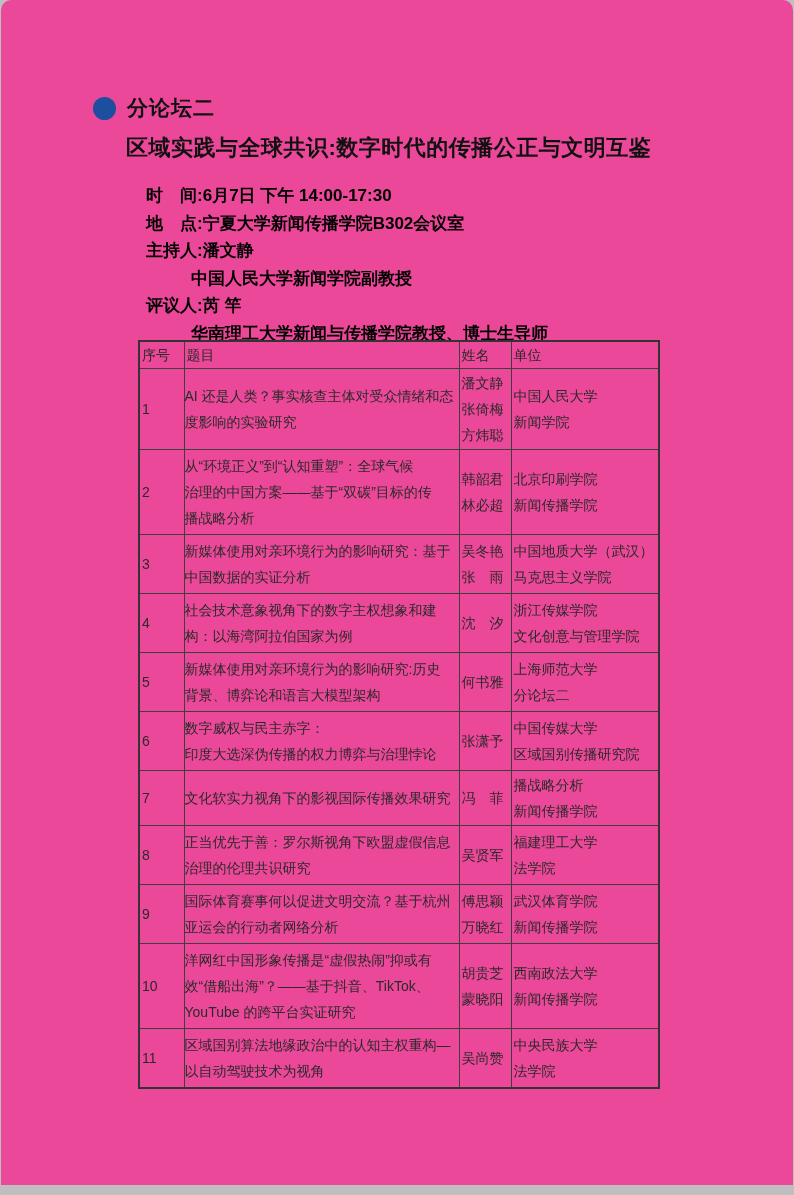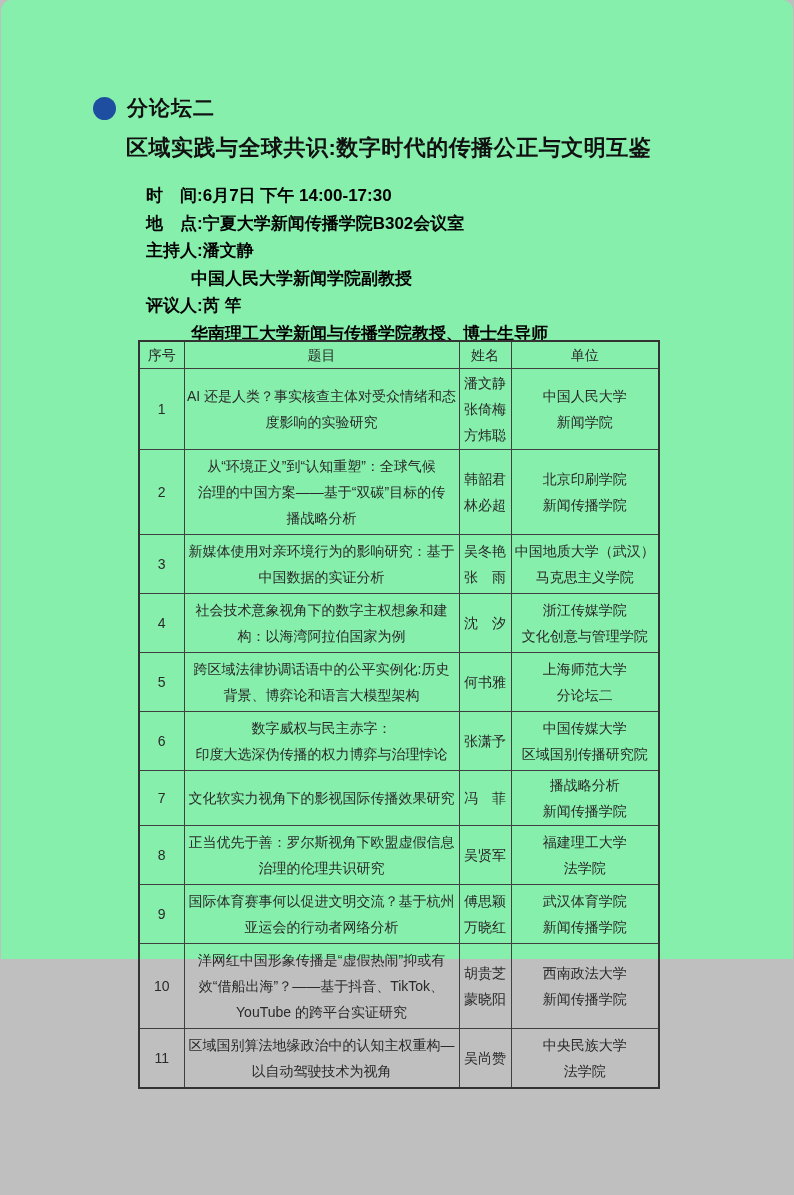--- a/index.html
+++ b/index.html
@@ -5,22 +5,22 @@
   html,body{margin:0;padding:0;}
   body{
     width:794px;height:1195px;
     background:#bfbfbf;
     position:relative;
     overflow:hidden;
     font-family:"Liberation Sans","DejaVu Sans",sans-serif;
     -webkit-font-smoothing:antialiased;
   }
   .page{
-    position:absolute;left:1px;top:0;width:792px;height:959px;
-    background:#86efac;
+    position:absolute;left:1px;top:0;width:792px;height:1185px;
+    background:#ec4899;
     border-radius:10px 10px 0 0;
   }
   
   .forum-header{
     position:absolute;left:92px;top:94px;
     display:flex;align-items:center;gap:11px;
   }
   .bullet{
     width:23px;height:23px;border-radius:50%;
     background:#1d4e9f;flex:0 0 auto;
@@ -43,21 +43,21 @@
   .info-line.indent{padding-left:65px;}
   
   table.program{
     position:absolute;left:137px;top:340px;
     width:520px;border-collapse:collapse;
     table-layout:fixed;
     font-size:14px;color:#2a2a2a;
   }
   table.program th, table.program td{
     border:1px solid #3f3f3f;
-    vertical-align:middle;text-align:center;
+    vertical-align:middle;text-align:left;
     line-height:26px;
   }
   table.program{border:2px solid #333;}
   table.program thead th{
     height:26px;font-weight:400;padding:0 2px;
   }
   td.cell-no{padding:1px 2px;font-size:14px;}
   td.cell-title{padding:3px 0;}
   td.cell-names{padding:1px 2px;}
   td.cell-unit{padding:1px 2px;}
@@ -175,21 +175,21 @@
           <td class="cell-unit">
             <span class="cl">浙江传媒学院</span>
             <span class="cl">文化创意与管理学院</span>
           </td>
         </tr>
         <tr>
           <td class="cell-no">
             <span class="cl">5</span>
           </td>
           <td class="cell-title">
-            <span class="cl">跨区域法律协调话语中的公平实例化:历史</span>
+            <span class="cl">新媒体使用对亲环境行为的影响研究:历史</span>
             <span class="cl">背景、博弈论和语言大模型架构</span>
           </td>
           <td class="cell-names">
             <span class="cl">何书雅</span>
           </td>
           <td class="cell-unit">
             <span class="cl">上海师范大学</span>
             <span class="cl">分论坛二</span>
           </td>
         </tr>

